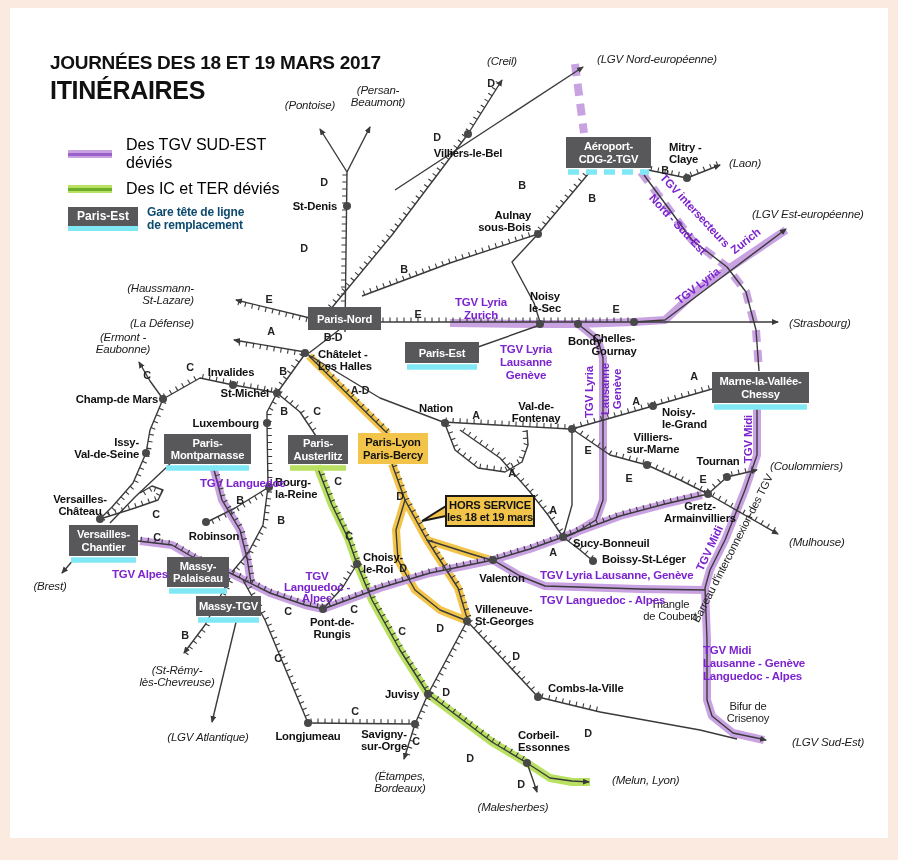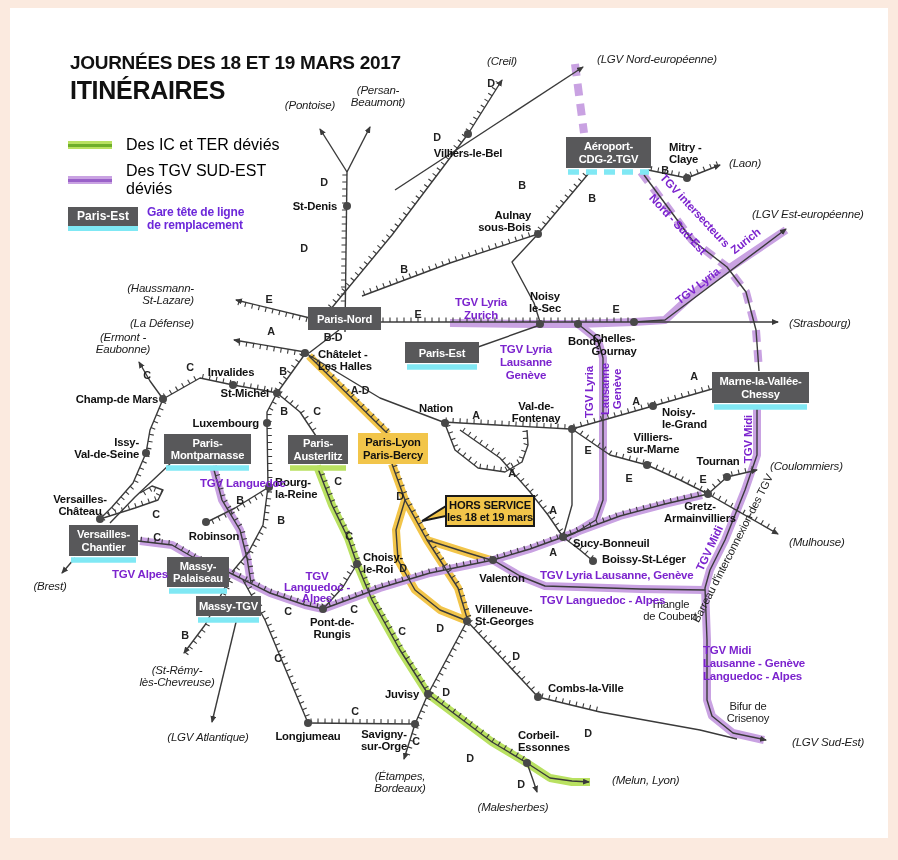--- a/index.html
+++ b/index.html
@@ -1,29 +1,29 @@
 <!DOCTYPE html>
 <html><head>
 <meta charset="utf-8">
 <style>
   html,body{margin:0;padding:0;}
   body{background:#f9e9df;font-family:"Liberation Sans",sans-serif;}
   .stage{position:relative;width:898px;height:860px;background:#fbeadf;overflow:hidden;}
   #map-root{position:absolute;left:0;top:0;width:898px;height:860px;}
-  .hdr{position:absolute;left:50px;top:52px;z-index:5;color:#111;margin-left:20px;}
+  .hdr{position:absolute;left:50px;top:52px;z-index:5;color:#111;}
   .t1{font-size:19px;font-weight:700;letter-spacing:-0.3px;white-space:nowrap;}
   .t2{font-size:25px;font-weight:700;letter-spacing:-0.3px;width:278px;margin-top:2px;}
   .legend{position:absolute;left:68px;top:136px;z-index:5;width:240px;}
   .lrow{display:flex;align-items:center;margin-bottom:8px;}
   .sw{width:44px;height:8px;position:relative;flex:0 0 44px;margin-right:14px;}
   .sw .core{position:absolute;left:0;top:2.5px;width:100%;height:3px;}
   .lbox{width:70px;height:19px;background:#58585a;color:#fff;font-weight:700;font-size:12px;
         text-align:center;line-height:19px;flex:0 0 70px;margin-right:9px;
         border-bottom:5px solid #7fe8f4;box-sizing:content-box;}
-  .ldesc{font-size:12px;font-weight:700;color:#6d28d9;line-height:12.5px;letter-spacing:-0.2px;}
+  .ldesc{font-size:12px;font-weight:700;color:#0c4a6e;line-height:12.5px;letter-spacing:-0.2px;}
   
   text{font-family:"Liberation Sans",sans-serif;letter-spacing:-0.2px;}
   .st{font-size:11.3px;font-weight:700;fill:#111;}
   .it{font-size:11.5px;font-style:italic;fill:#1c1c1c;}
   .pu{font-size:11.5px;font-weight:700;fill:#7c24ce;}
   .lt{font-size:10.8px;font-weight:700;fill:#222;}
   .pl{font-size:11.2px;fill:#222;}
   .bx{font-size:11.2px;font-weight:700;fill:#fff;}
   .bxd{font-size:11.2px;font-weight:700;fill:#111;}
 </style>
@@ -1029,30 +1029,30 @@
           <text x="416" y="745" text-anchor="middle" class="lt"><tspan x="416" dy="0">C</tspan></text>
           <text x="185" y="639" text-anchor="middle" class="lt"><tspan x="185" dy="0">B</tspan></text>
         </g>
       </svg></div>
   <div class="hdr">
     <div class="t1">JOURNÉES DES 18 ET 19 MARS 2017</div>
     <div class="t2">ITINÉRAIRES</div>
   </div>
   <div class="legend">
     <div class="lrow">
+      <span class="sw" id="sw-purple" style="background: rgb(201, 162, 226);">
+          <span class="core" style="background: rgb(154, 98, 201);"></span>
+        </span>
+      <span class="lbl">Des TGV SUD-EST déviés</span>
+    </div>
+    <div class="lrow">
       <span class="sw" id="sw-green" style="background: rgb(185, 225, 97);">
           <span class="core" style="background: rgb(111, 174, 42);"></span>
         </span>
       <span class="lbl">Des IC et TER déviés</span>
-    </div>
-    <div class="lrow">
-      <span class="sw" id="sw-purple" style="background: rgb(201, 162, 226);">
-          <span class="core" style="background: rgb(154, 98, 201);"></span>
-        </span>
-      <span class="lbl">Des TGV SUD-EST déviés</span>
     </div>
     <div class="lrow">
       <span class="lbox">Paris-Est</span>
       <span class="ldesc">
         <span>Gare tête de ligne</span><br>
         <span>de remplacement</span>
       </span>
     </div>
   </div>
 </div>

